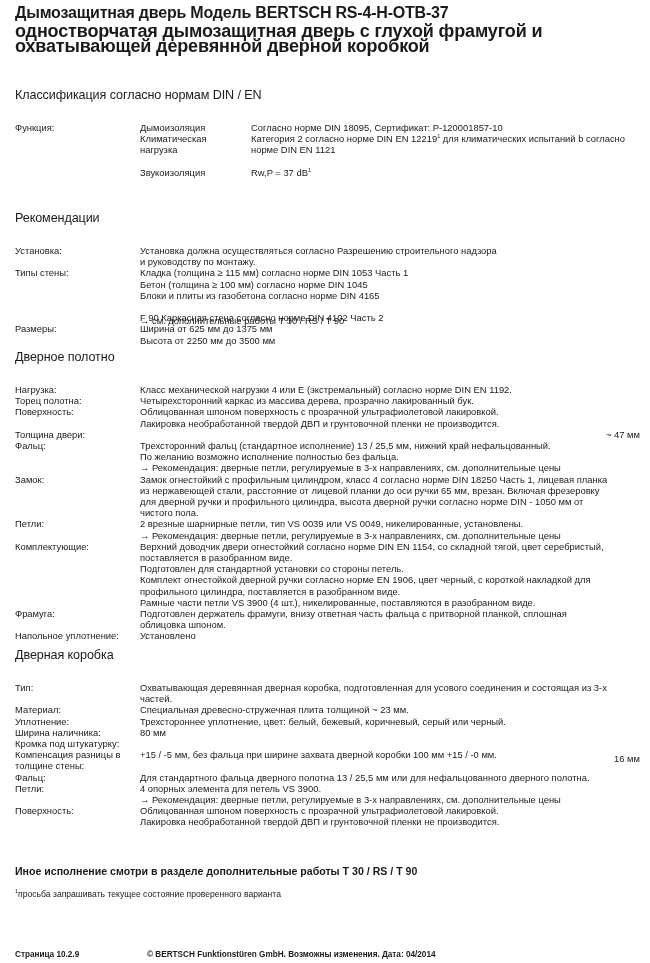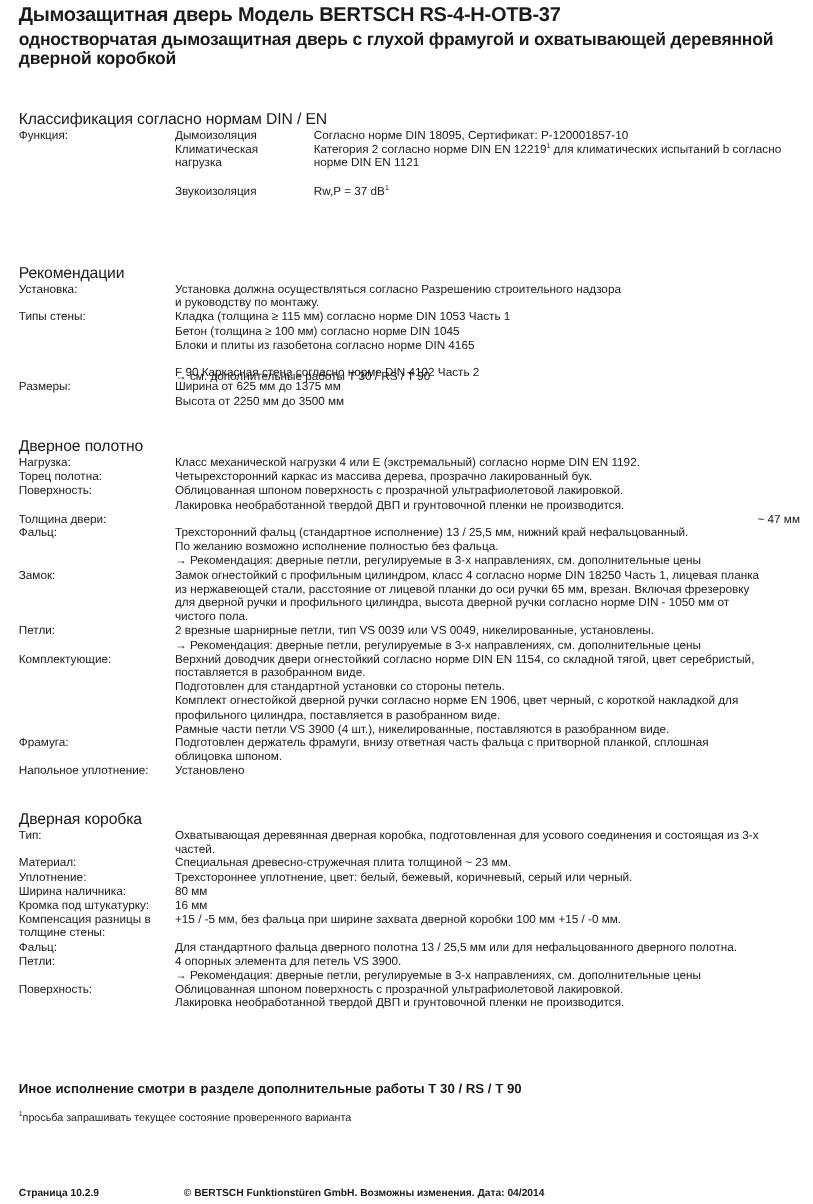--- a/index.html
+++ b/index.html
@@ -1,21 +1,21 @@
 <!DOCTYPE html>
 <html><head>
 <meta charset="utf-8">
 <style>
   html, body { margin: 0; padding: 0; background: #fff; }
   body { width: 650px; height: 963px; position: relative; overflow: hidden;
          font-family: "Liberation Sans", sans-serif; color: #1a1a1a; }
   .title { position: absolute; left: 15px; top: 4px; font-size: 16px; font-weight: bold; letter-spacing: -0.2px; }
-  .subtitle { position: absolute; left: 15px; top: 24px; width: 625px; font-size: 14px; font-weight: bold; line-height: 15px; letter-spacing: -0.15px; }
+  .subtitle { position: absolute; left: 15px; top: 24px; width: 625px; font-size: 18px; font-weight: bold; line-height: 15px; letter-spacing: -0.15px; }
   .sec-head { position: absolute; left: 15px; font-size: 12.6px; line-height: 14px; letter-spacing: -0.1px; }
-  .row { position: absolute; left: 15px; font-size: 9.4px; line-height: 11.2px; width: 625px; }
+  .row { position: absolute; left: 15px; font-size: 9.4px; line-height: 11.2px; width: 625px; margin-top: 20px; }
   .lbl { position: absolute; left: 0; width: 125px; }
   .val { position: absolute; left: 125px; width: 500px; }
   .sub { position: absolute; left: 125px; width: 110px; }
   .val3 { position: absolute; left: 236px; width: 390px; }
   sup { font-size: 5.5px; vertical-align: 4px; line-height: 0; }
   .other { position: absolute; left: 15px; top: 865px; font-size: 10.6px; font-weight: bold; }
   .foot { position: absolute; left: 15px; top: 889px; font-size: 8.6px; }
   .pg { position: absolute; left: 15px; top: 950px; font-size: 8.2px; font-weight: bold; }
   .copy { position: absolute; left: 147px; top: 950px; font-size: 8.2px; font-weight: bold; text-align: right; }
 </style>
@@ -129,21 +129,21 @@
     <div class="row" style="top: 695.6px;">
       <span class="lbl">Уплотнение:</span>
       <span class="val" style="top: 0px;">Трехстороннее уплотнение, цвет: белый, бежевый, коричневый, серый или черный.</span>
     </div>
     <div class="row" style="top: 706.8px;">
       <span class="lbl">Ширина наличника:</span>
       <span class="val" style="top: 0px;">80 мм</span>
     </div>
     <div class="row" style="top: 718px;">
       <span class="lbl">Кромка под штукатурку:</span>
-      <span class="val" style="top: 0px;">16 мм</span>
+      <span class="val" style="top: 15px; text-align: right;">16 мм</span>
     </div>
     <div class="row" style="top: 729.2px;">
       <span class="lbl">Компенсация разницы в толщине стены:</span>
       <span class="val" style="top: 0px;">+15 / -5 мм, без фальца при ширине захвата дверной коробки 100 мм +15 / -0 мм.</span>
       <span class="val" style="top: 11.2px;"></span>
     </div>
     <div class="row" style="top: 751.6px;">
       <span class="lbl">Фальц:</span>
       <span class="val" style="top: 0px;">Для стандартного фальца дверного полотна 13 / 25,5 мм или для нефальцованного дверного полотна.</span>
     </div>

